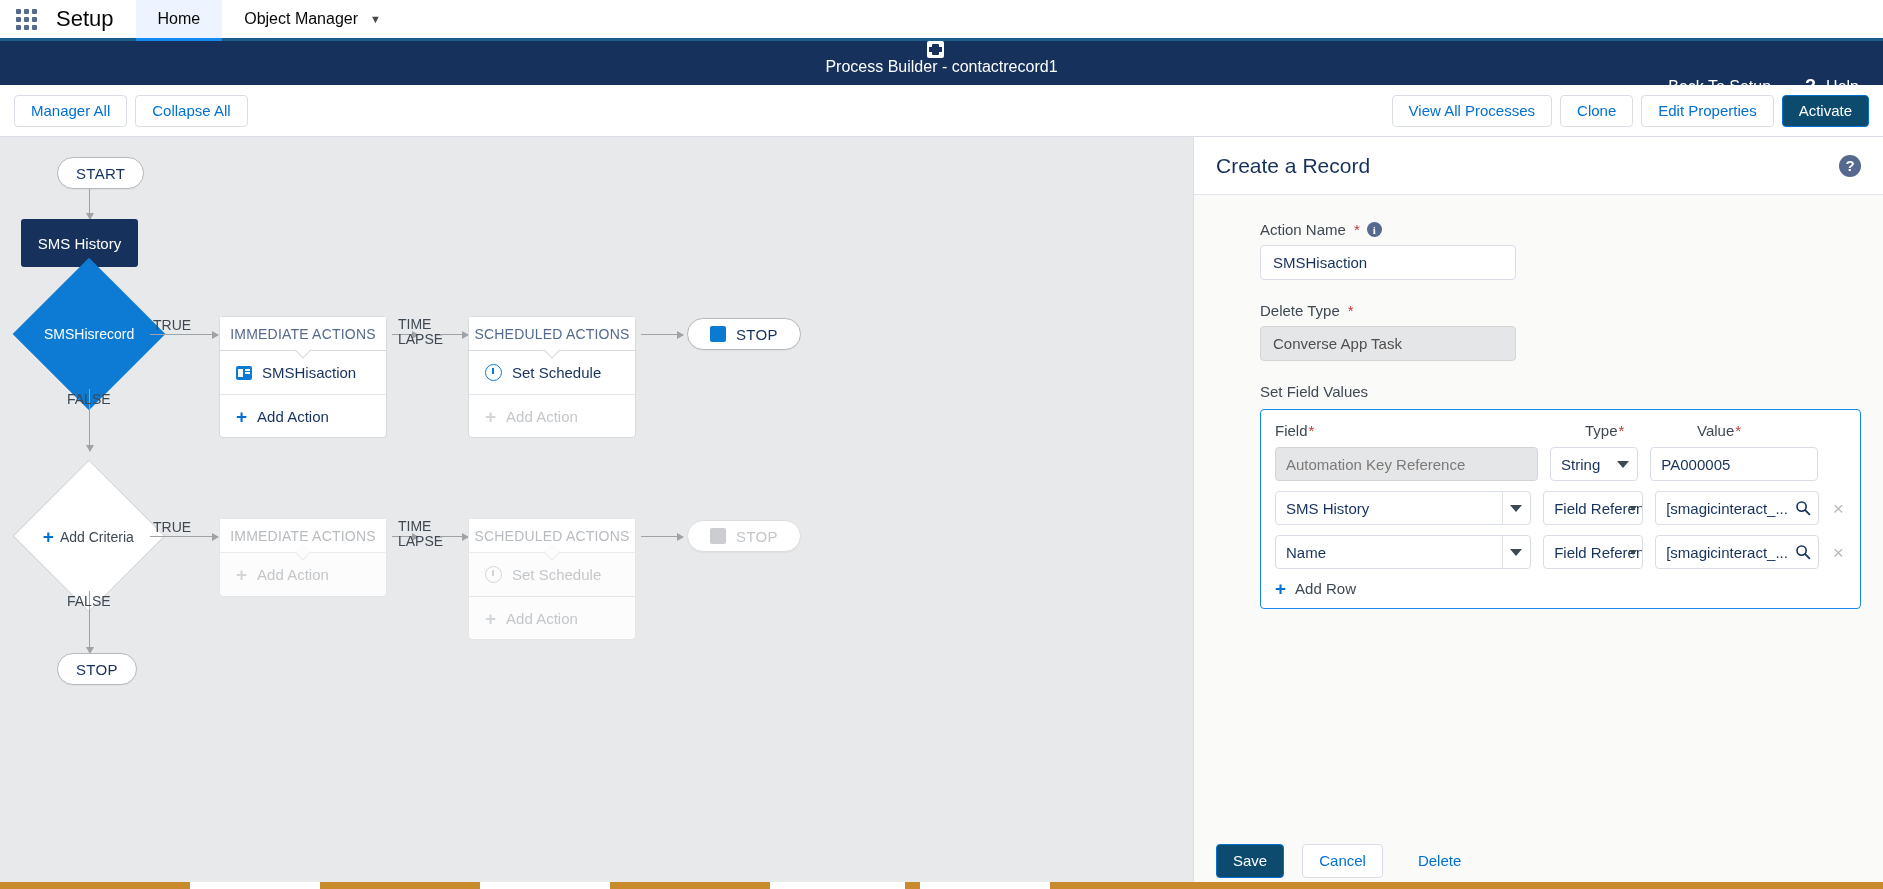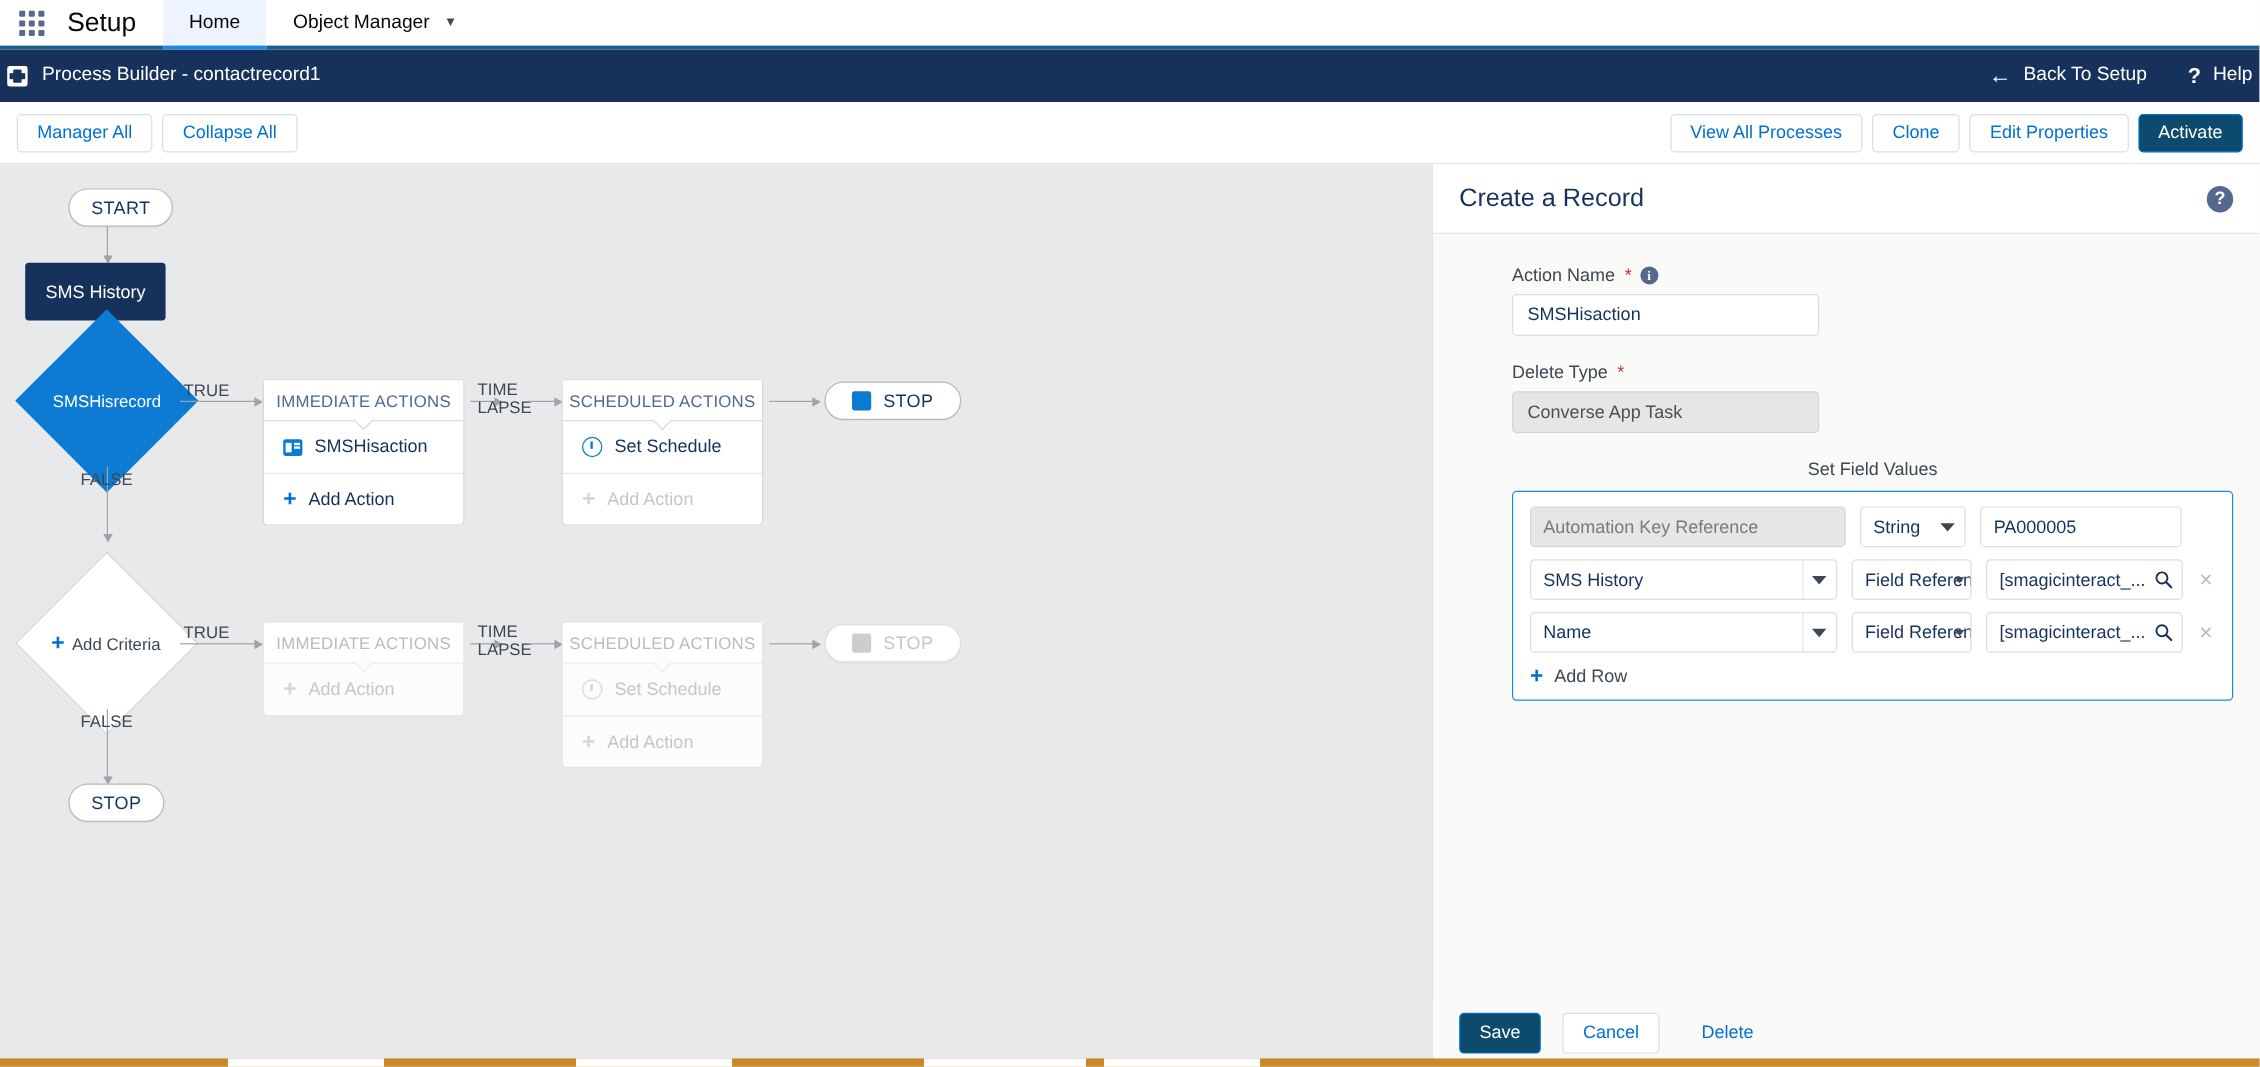--- a/index.html
+++ b/index.html
@@ -31,22 +31,23 @@
     display: flex; align-items: center; padding: 0 22px;
     font-size: 16px; color: #080707; cursor: pointer;
     border-bottom: 3px solid transparent; margin-bottom: -3px;
   }
   .nav-tab.active { background: #eef4ff; border-bottom-color: #1589ee; }
   .nav-tab .chev { margin-left: 12px; font-size: 11px; color: #4a4a4a; }
 
   
   .pb-header {
     height: 44px; background: #16325c; color: #fff;
-    display: flex; align-items: center; padding: 0 6px;
+    display: flex; align-items: center; padding: 0 24px;
     font-size: 16px;
+    flex-direction: column;
   }
   .pb-header .pb-icon {
     width: 17px; height: 17px; background: #fff; border-radius: 2px;
     margin-right: 12px; position: relative; flex: none;
   }
   .pb-header .pb-icon:before {
     content: ""; position: absolute; left: 5px; top: 3px;
     width: 7px; height: 11px; background: #16325c; border-radius: 1px;
   }
   .pb-header .pb-icon:after {
@@ -212,21 +213,21 @@
     font-family: "Liberation Serif", serif;
   }
   .txt-input {
     width: 256px; height: 35px; border: 1px solid #d8dde6; border-radius: 4px;
     background: #fff; padding: 0 12px; font-size: 15px; color: #16325c;
     font-family: "Liberation Sans", sans-serif;
   }
   .txt-input.readonly { background: #e4e6e8; color: #514f4d; border-color: #d3d5d7; }
   .fgroup { margin-bottom: 22px; }
 
-  .sfv-label { font-size: 15px; color: #3e4853; margin-bottom: 9px; text-align: center; }
+  .sfv-label { font-size: 15px; color: #3e4853; margin-bottom: 9px; }
   .sfv-box {
     border: 1px solid #1589ee; border-radius: 4px; background: #fff;
     padding: 12px 14px 10px 14px;
   }
   .sfv-grid { display: grid; grid-template-columns: 298px 100px 1fr; column-gap: 12px; }
   .col-head { font-size: 15px; color: #3e4853; padding-bottom: 8px; }
 
   .sfv-row { display: flex; align-items: center; margin-bottom: 10px; }
   .cell-field { width: 298px; position: relative; }
   .cell-type  { width: 100px; margin-left: 12px; position: relative; }
@@ -472,20 +473,31 @@
         <div class="field-label">
           <span>Delete Type</span>
             <span class="req">*</span>
         </div>
         <input class="txt-input readonly" type="text" readonly="" value="Converse App Task" style="">
       </div>
 
       <div class="sfv-label">Set Field Values</div>
 
       <div class="sfv-box">
+        <div class="sfv-grid">
+          <div class="col-head">
+            <span>Field</span><span class="req">*</span>
+          </div>
+          <div class="col-head">
+            <span>Type</span><span class="req">*</span>
+          </div>
+          <div class="col-head">
+            <span>Value</span><span class="req">*</span>
+          </div>
+        </div>
 
         <div class="sfv-row">
           <div class="cell-field">
             <div class="inp readonly truncate">Automation Key Reference</div>
           </div>
           <div class="cell-type">
             <div class="inp sel truncate">String</div>
             <span class="caret"></span>
           </div>
           <div class="cell-value">

